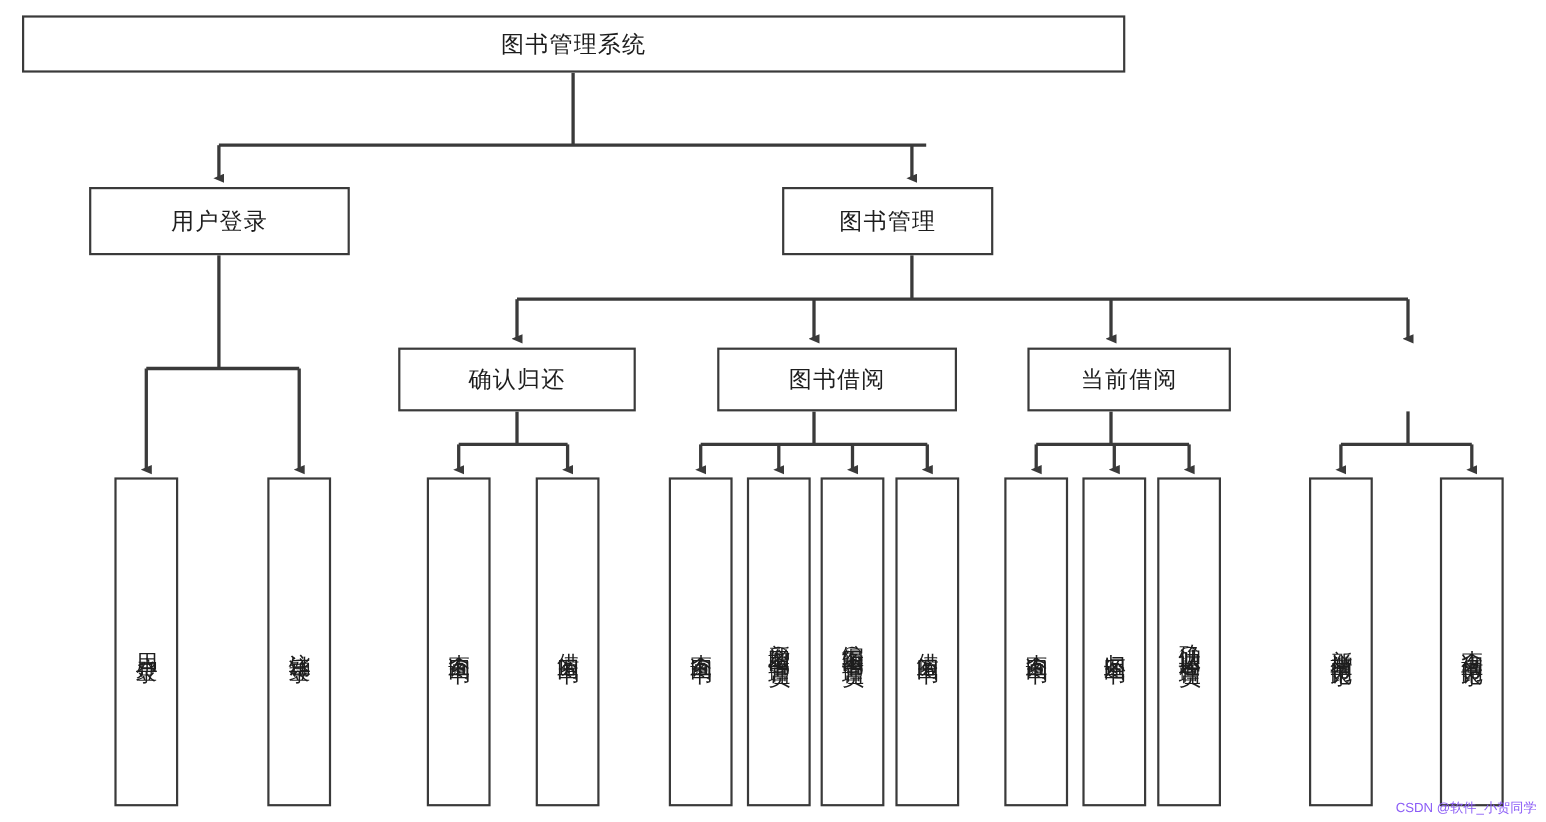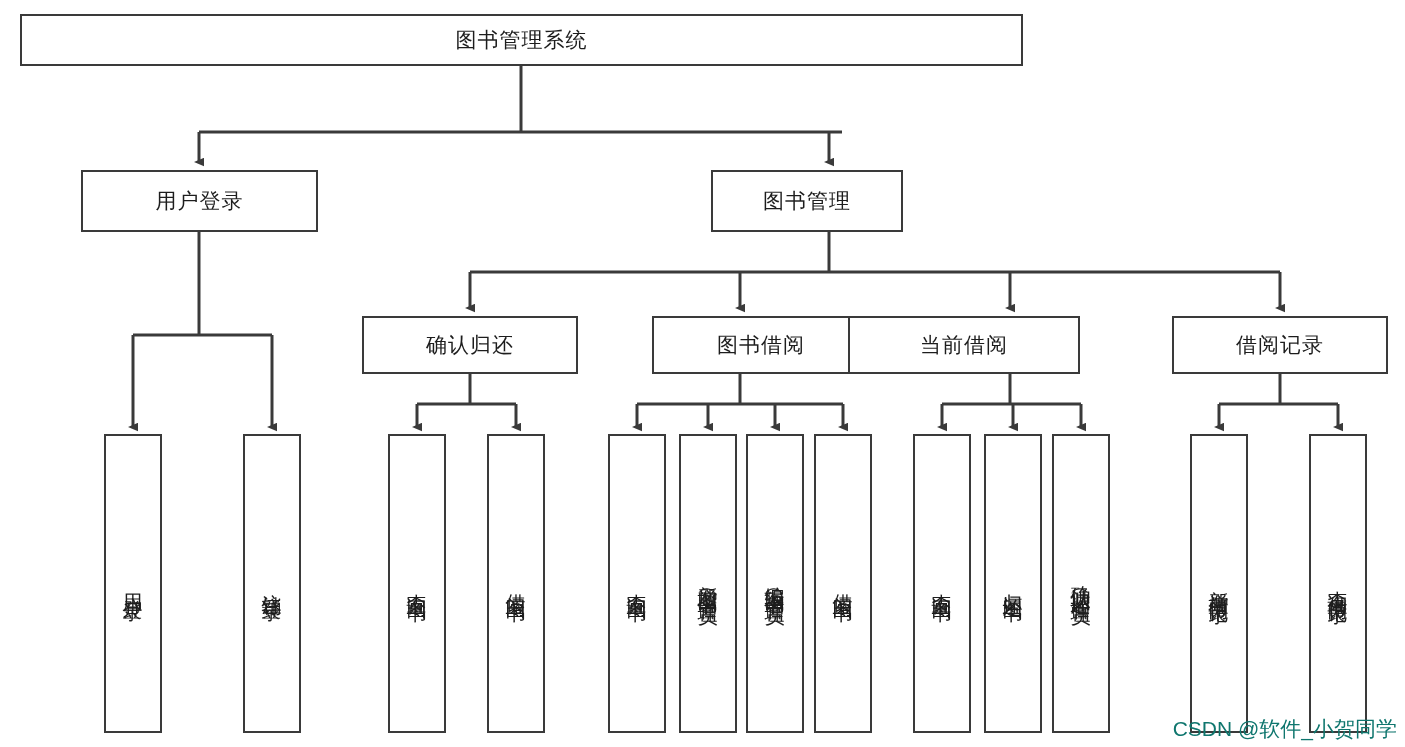--- a/index.html
+++ b/index.html
@@ -49,22 +49,22 @@
     line-height: 1;
     white-space: nowrap;
   }
   .node .htext {
     white-space: nowrap;
   }
   #watermark {
     position: absolute;
     right: 8px;
     bottom: 4px;
-    font-size: 21px;
-    color: #0f766e;
+    font-size: 12px;
+    color: #8b5cf6;
     z-index: 5;
     white-space: nowrap;
   }
 </style>
 </head>
 <body>
 
 <div id="canvas">
 
   <svg id="edges" viewBox="0 0 1405 747">
@@ -127,25 +127,22 @@
   <div class="node h" id="n-l2-1" style="left: 711px; top: 170px; width: 192px; height: 62px;">
     <span class="htext">图书管理</span>
   </div>
 
   <div class="node h" id="n-l3-0" style="left: 362px; top: 316px; width: 216px; height: 58px;">
     <span class="htext">确认归还</span>
   </div>
   <div class="node h" id="n-l3-1" style="left: 632px; top: 316px; width: 218px; height: 58px; margin-left: 20px;">
     <span class="htext">图书借阅</span>
   </div>
-  <div class="node h" id="n-l3-2" style="left: 848px; top: 316px; width: 232px; height: 58px;">
+  <div class="node h" id="n-l3-2" style="left: 934px; top: 316px; width: 185px; height: 58px;">
     <span class="htext">当前借阅</span>
-  </div>
-  <div class="node h" id="n-l3-3" style="left: 1172px; top: 316px; width: 216px; height: 58px;">
-    <span class="htext">借阅记录</span>
   </div>
 
   <div class="node v" id="n-leaf-0" style="left: 104px; top: 434px; width: 58px; height: 299px;">
     <span class="vtext">用户登录</span>
   </div>
   <div class="node v" id="n-leaf-1" style="left: 243px; top: 434px; width: 58px; height: 299px;">
     <span class="vtext">注销登录</span>
   </div>
   <div class="node v" id="n-leaf-2" style="left: 388px; top: 434px; width: 58px; height: 299px;">
     <span class="vtext">查询图书</span>

